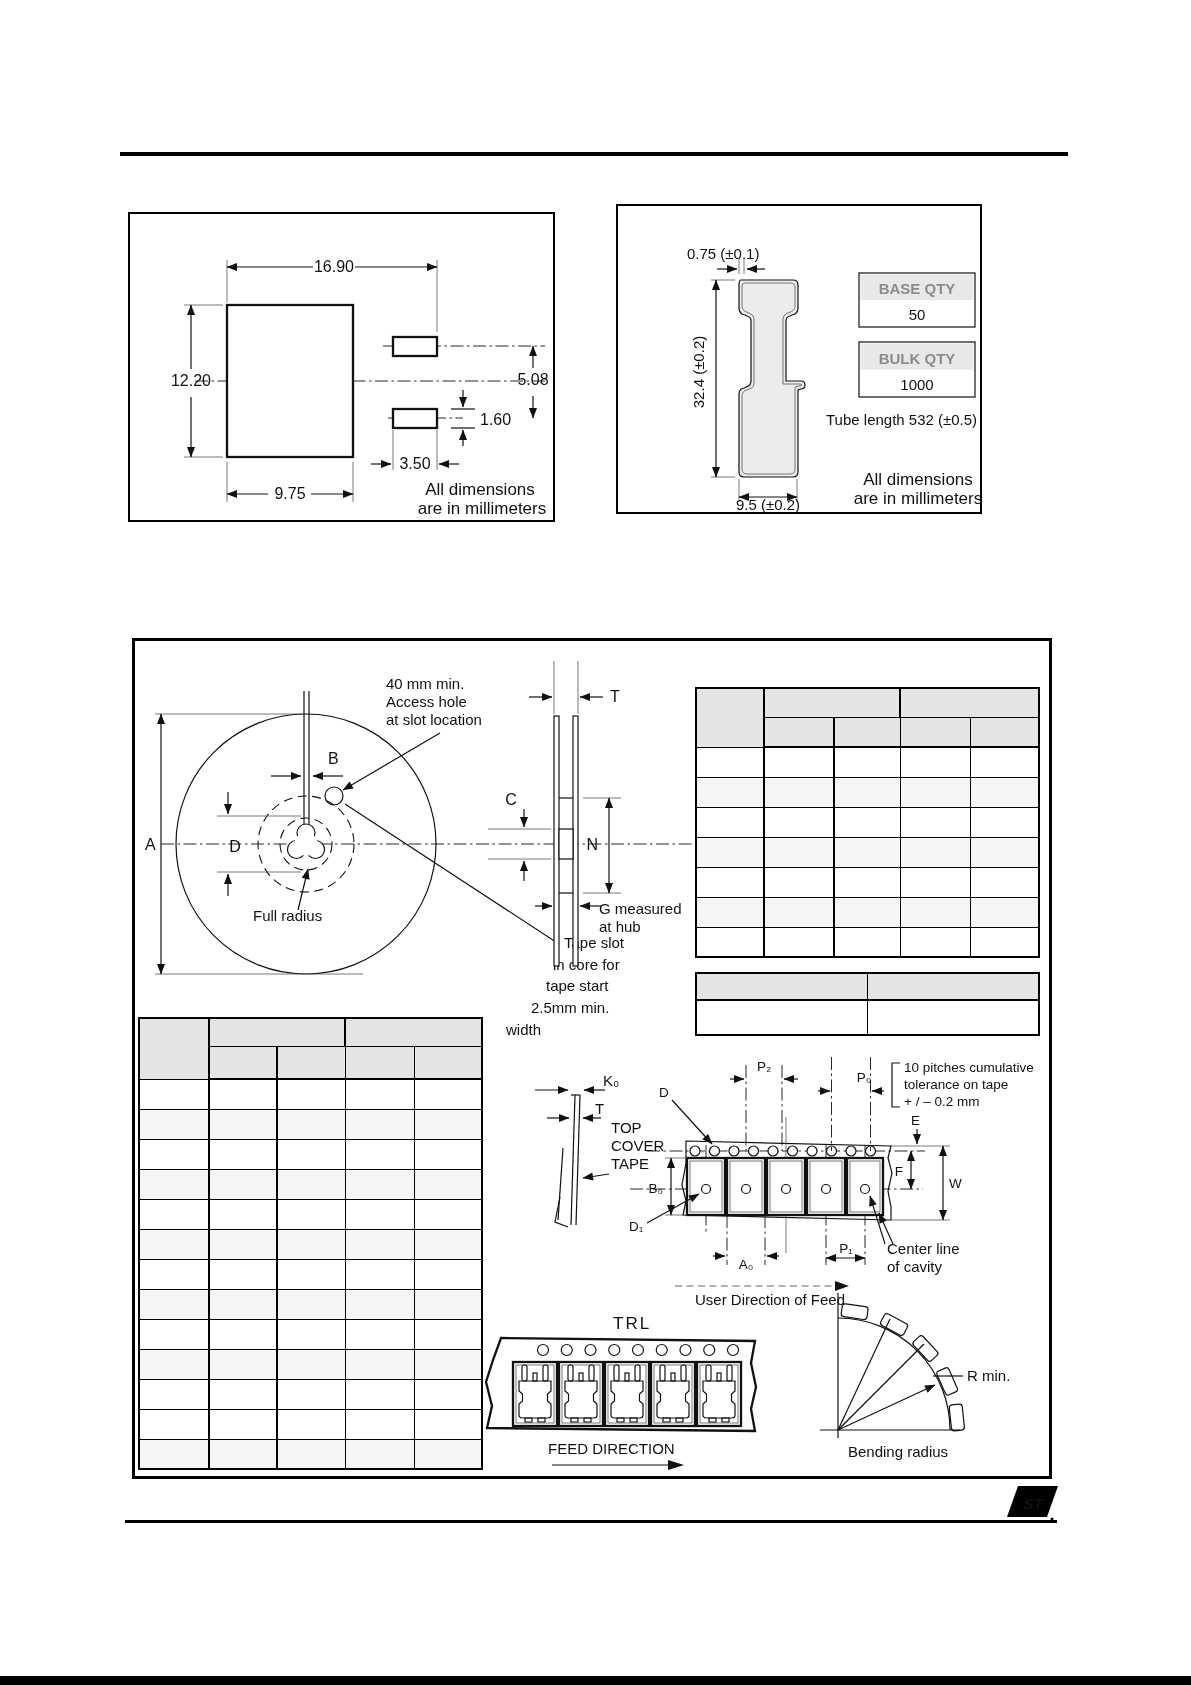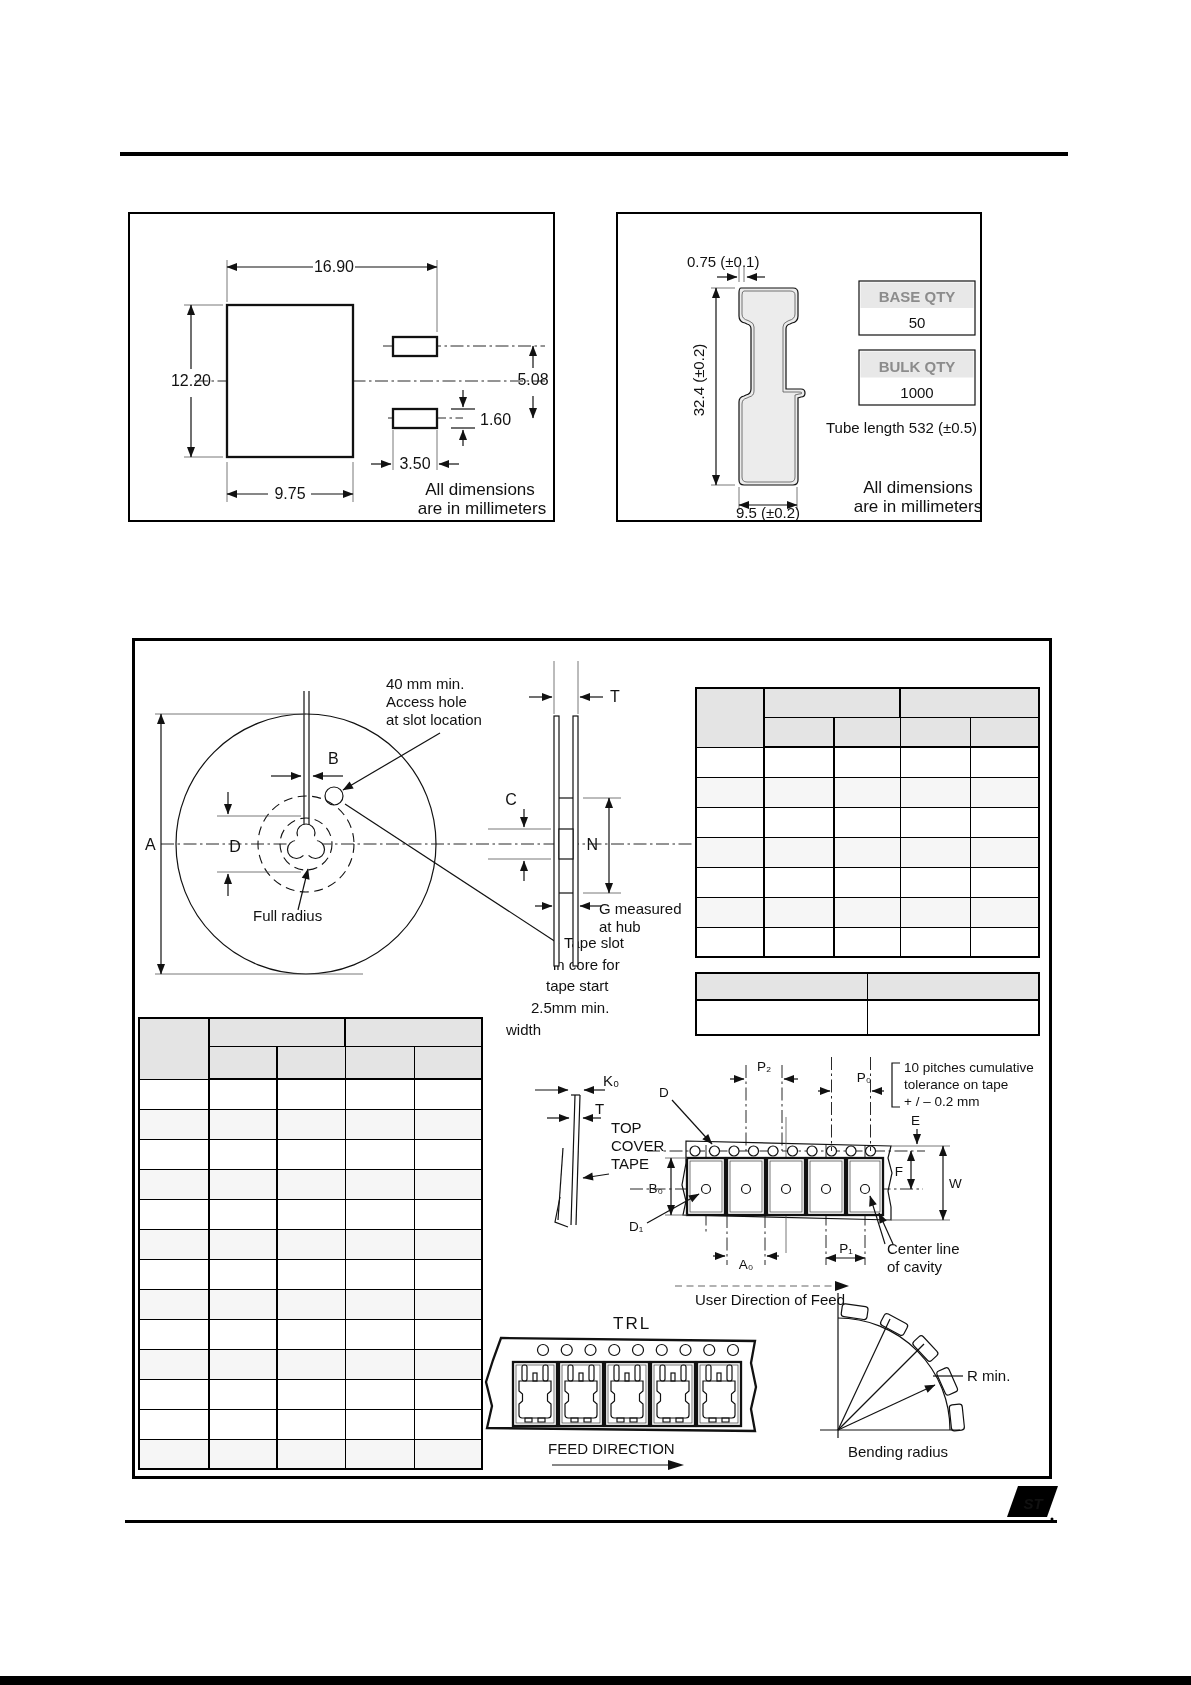--- a/index.html
+++ b/index.html
@@ -88,21 +88,21 @@
       <line class="thin" x1="223" y1="248" x2="223" y2="288"></line>
       <line class="ln" x1="97" y1="280" x2="138" y2="280" marker-start="url(#a1)"></line>
       <line class="ln" x1="181" y1="280" x2="223" y2="280" marker-end="url(#a1)"></line>
       <text class="t16 mid" x="160" y="285">9.75</text>
 
       <text class="t17 mid" x="350" y="281">All dimensions</text>
       <text class="t17 mid" x="352" y="300">are in millimeters</text>
     </svg>
   </div>
 
-  <div class="frame" style="left:616px;top:212px;width:366px;height:310px">
+  <div class="frame" style="left:616px;top:204px;width:366px;height:310px">
     <svg width="362" height="306" viewBox="0 0 362 306">
       <defs>
         <marker id="a2" markerUnits="userSpaceOnUse" markerWidth="12" markerHeight="9" refX="10.5" refY="4.5" orient="auto-start-reverse">
           <path d="M0.5,0.5 L11,4.5 L0.5,8.5 Z" fill="#111"></path>
         </marker>
       </defs>
 
       <path class="ln fillg" d="M123,74 L175,74 Q180,74 180,79 L180,102 Q180,108 174,109 L172,110 Q168,111 168,115 L168,175 L183,175 Q187,175 187,179 Q187,183 183,183 L180,184 L180,266 Q180,271 175,271 L126,271 Q121,271 121,266 L121,188 Q121,183 126,182 L128,181 Q133,180 133,175 L133,115 Q133,111 129,110 L127,109 Q121,108 121,102 L121,79 Q121,74 123,74 Z"></path>
       <path class="thin" d="M126,77 L172,77 Q177,77 177,81 L177,100 Q177,105 171,106.5 L169,107.5 Q165,109 165,113 L165,178 L181,178 Q184,178 184,179 Q184,180 181,180 L177,181 L177,263 Q177,268 172,268 L129,268 Q124,268 124,263 L124,190 Q124,185 129,184 L131,183 Q136,182 136,177 L136,113 Q136,109 132,107.5 L130,106.5 Q124,105 124,100 L124,81 Q124,77 126,77 Z"></path>
 

